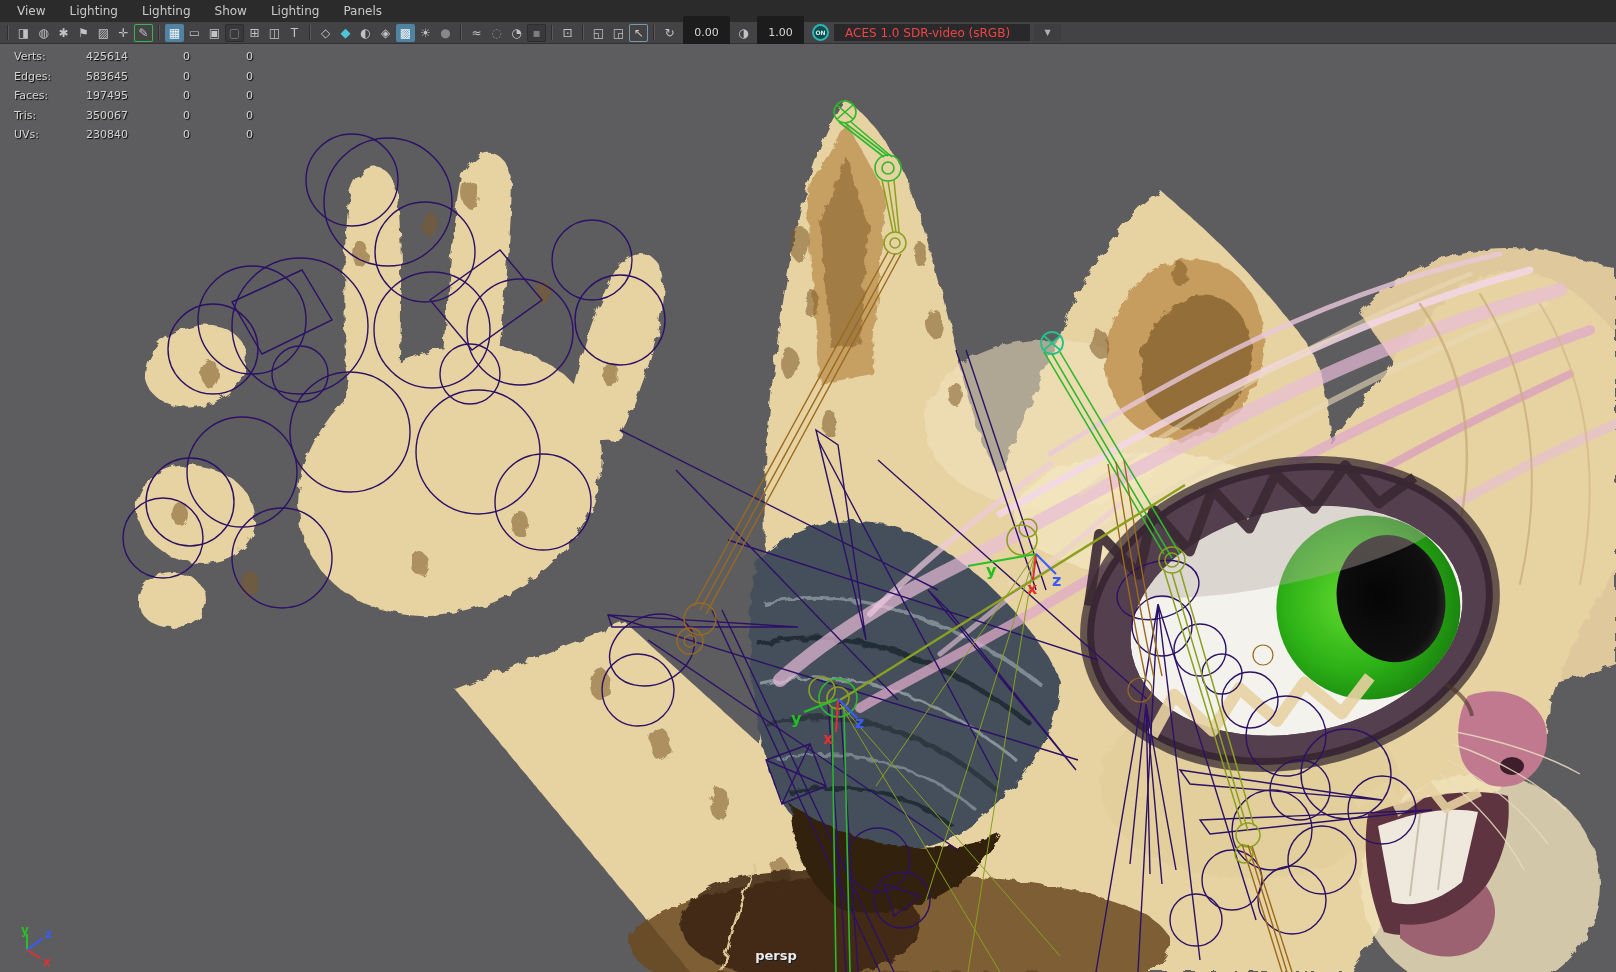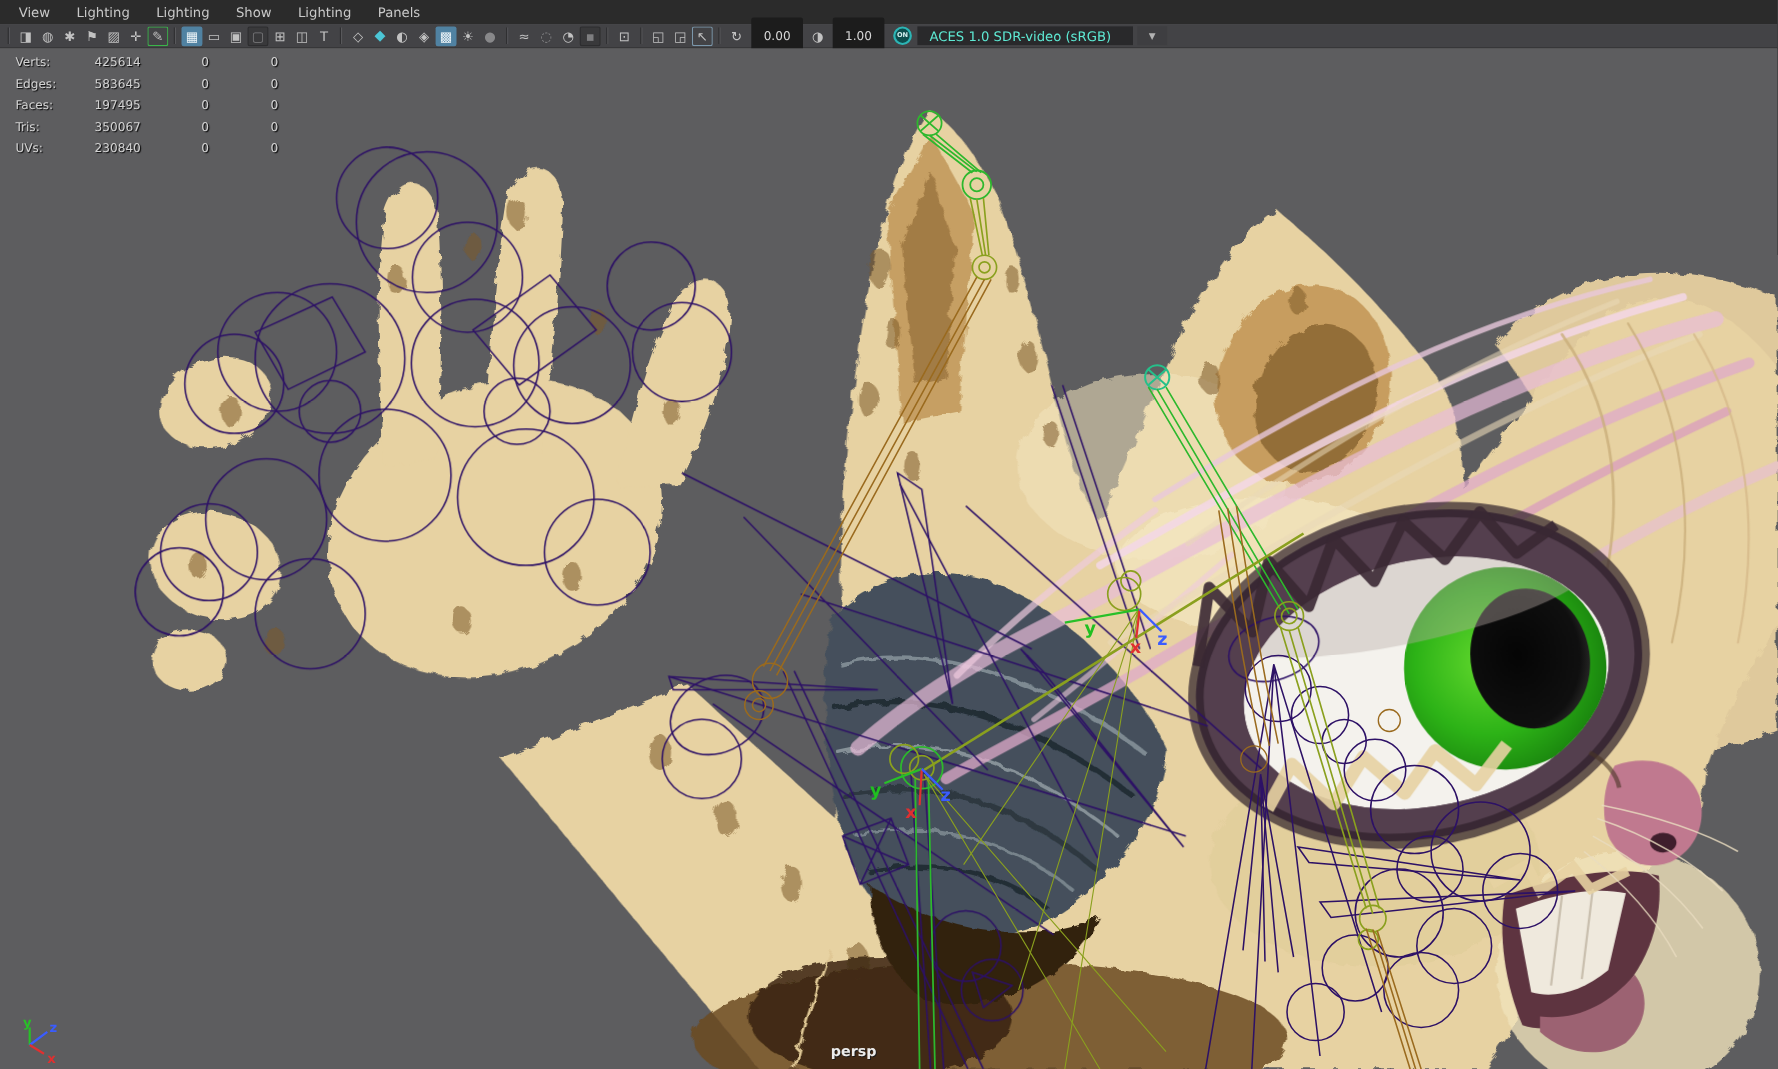--- a/index.html
+++ b/index.html
@@ -24,21 +24,21 @@
   .ticon.boxed{box-shadow:inset 0 0 0 1px #7b97ab;}
   .ticon.green-brackets{box-shadow:inset 0 0 0 1px #3bb54a;}
   .tsep{width:0;height:15px;border-left:1px solid #2f2f31;border-right:1px solid #58585b;
         margin:0 4px;flex:none;}
   .tfield{width:47px;height:33px;background:#1c1c1c;color:#d6d6d6;font-size:11px;
           display:flex;align-items:center;justify-content:center;border-radius:2px;
           margin:0 3px;flex:none;}
   .on-badge{width:17px;height:17px;border-radius:50%;background:#0d4d4d;
             border:2px solid #2cb5b5;color:#d2efef;font-size:6px;font-weight:bold;
             display:flex;align-items:center;justify-content:center;margin:0 4px;flex:none;}
-  .vt-select{height:17px;background:#29292b;color:#5eead4;font-size:12px;
+  .vt-select{height:17px;background:#29292b;color:#ef4444;font-size:12px;
              display:flex;align-items:center;padding:0 11px;min-width:196px;flex:none;}
   .vt-arrow{width:27px;height:17px;background:#3e3e41;color:#b2b2b2;font-size:8px;
             display:flex;align-items:center;justify-content:center;margin-left:3px;flex:none;}
 
   
   .viewport{position:relative;width:1616px;height:928px;background:#5d5d5f;}
   .viewport svg{position:absolute;inset:0;display:block;}
 
   .hud{position:absolute;top:3px;left:14px;font-size:11px;font-weight:normal;
        color:#d2d2d2;text-shadow:1px 1px 1px rgba(0,0,0,.95);}

